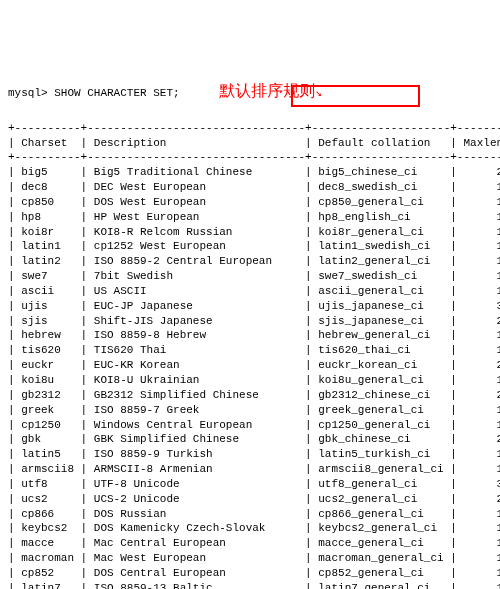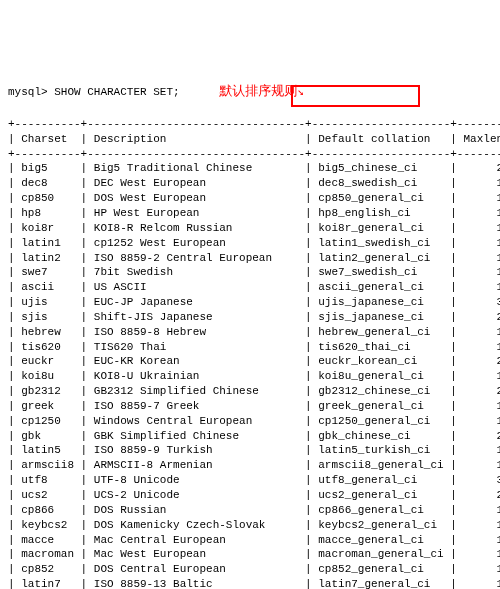--- a/index.html
+++ b/index.html
@@ -9,22 +9,22 @@
     font-size: 11px;
     color: #000;
     background: #fff;
     white-space: pre;
     line-height: 1.35;
   }
   .prompt-line { margin-bottom: 2px; }
   .prompt { color: #000; margin-top: 22px; }
   .annotation {
     color: #ff0000;
-    font-family: Liberation Serif, serif;
-    font-size: 13px;
+    font-family: Liberation Mono, monospace;
+    font-size: 16px;
   }
   .arrow {
     color: #ff0000;
     font-size: 11px;
   }
   .container { position: relative; display:inline-block;}
   #redRect {
     position:absolute;
     border:2px solid #ff0000;
     background: transparent;

